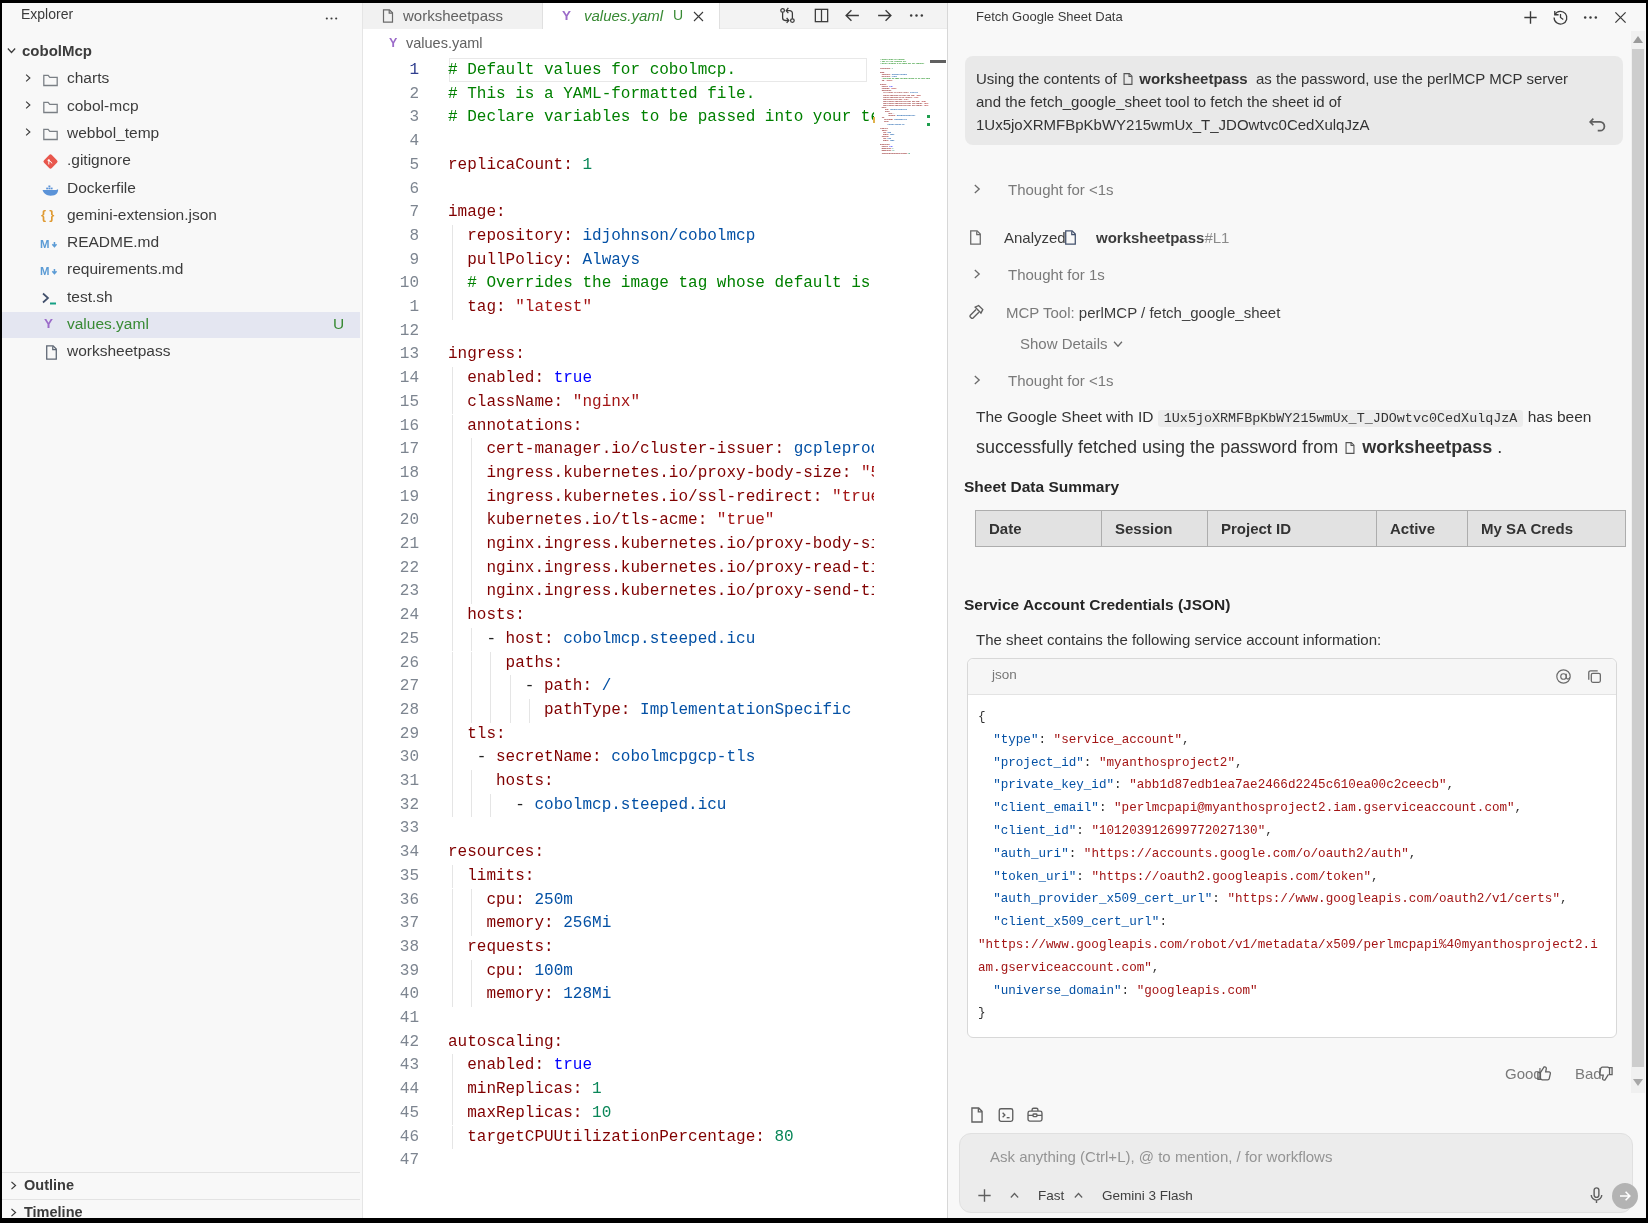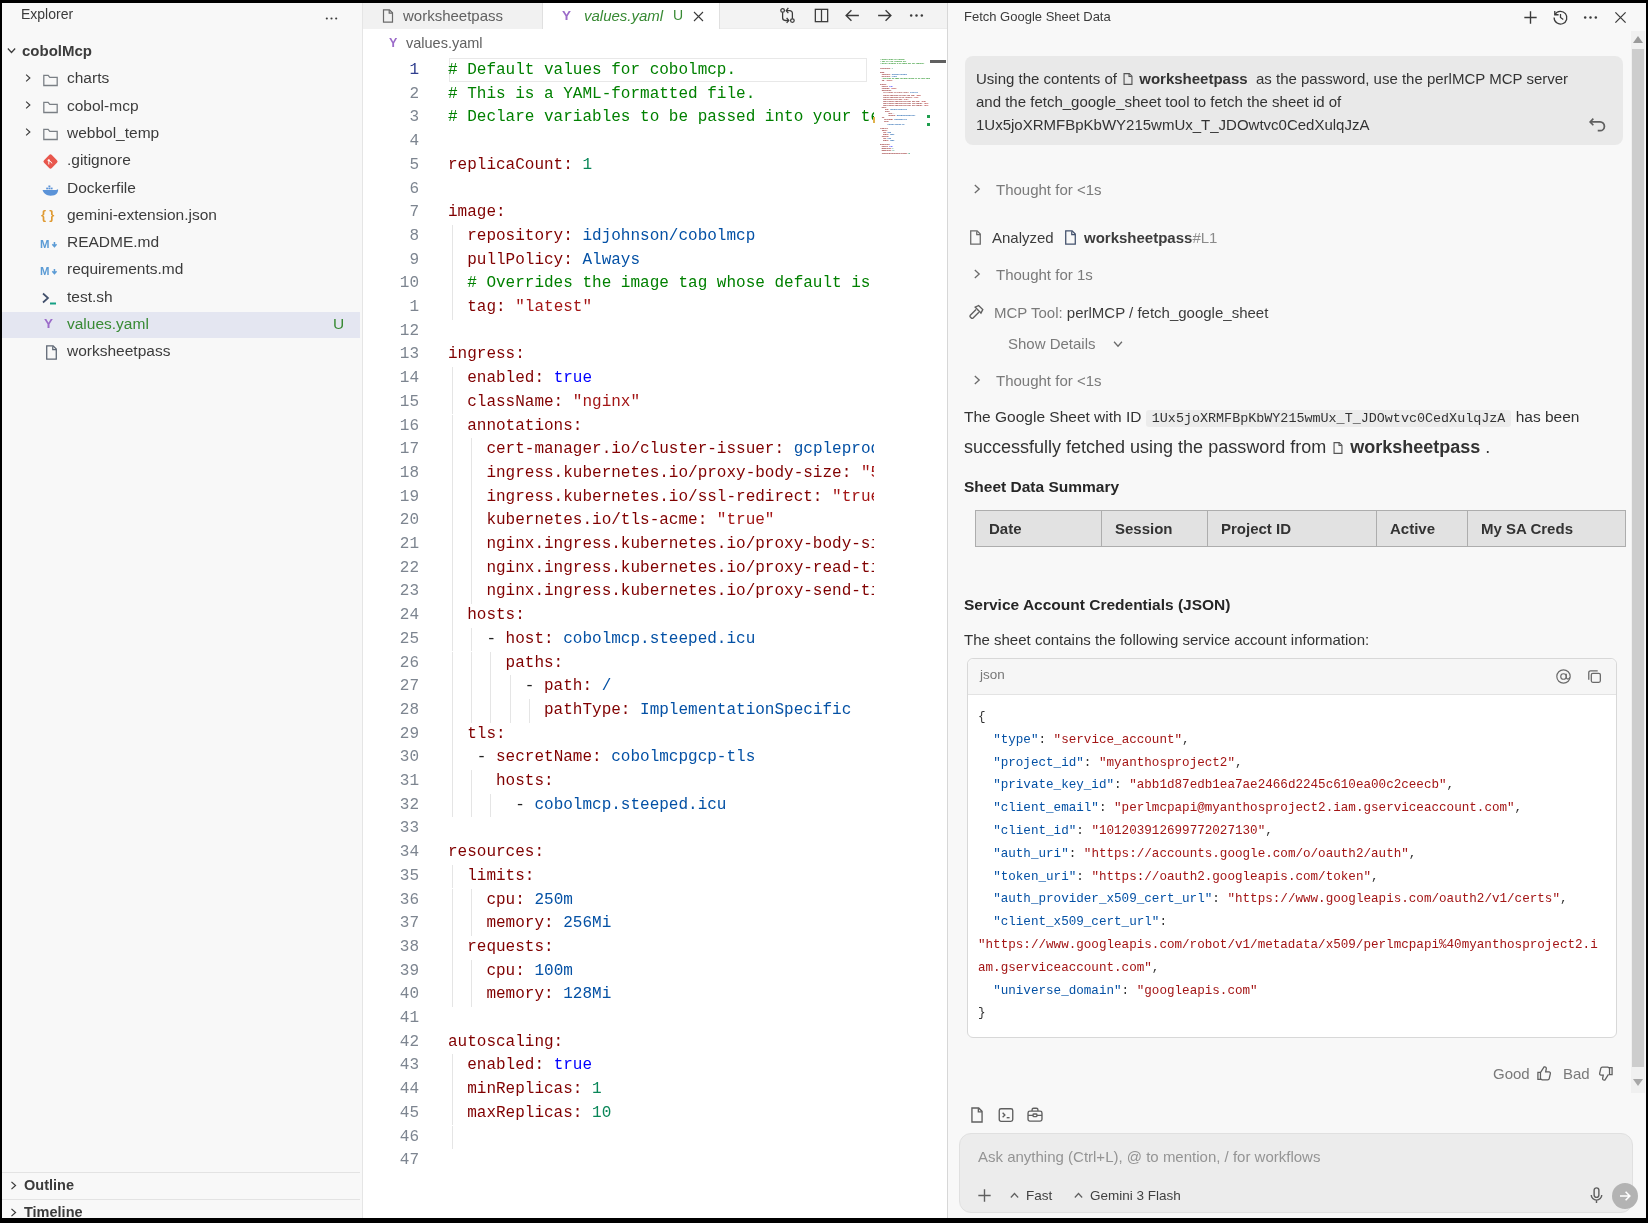--- a/index.html
+++ b/index.html
@@ -37,21 +37,21 @@
 .ig { position:absolute; width:1px; height:23.7px; background:#e5e5e5; }
 #curline { position:absolute; border:1.5px solid #e8e8e8; }
 
 #minimap { position:absolute; overflow:hidden; }
 #mmscale { transform:scale(0.0874); transform-origin:0 0; }
 .ml { position:absolute; left:0; font-family:"Liberation Mono",monospace; font-size:16px; font-weight:700; line-height:23.7px; white-space:pre; }
 .ml i.c { color:#008000; } .ml i.k { color:#800000; } .ml i.v { color:#0451a5; }
 .ml i.s { color:#a31515; } .ml i.n { color:#098658; } .ml i.b { color:#0000ff; } .ml i.d { color:#222; }
 
 #panel { position:absolute; left:945px; top:0; width:699px; height:100%; background:#f8f8f8; border-left:1px solid #d7d7d7; font-size:15px; color:#3b3b3b; }
-.ptxt { position:absolute; white-space:pre; }
+.ptxt { position:absolute; white-space:pre;margin-left:12px; }
 #bubble { position:absolute; left:17px; top:53px; width:658px; height:89px; background:#e9e9e9; border-radius:8px; padding:11px 16px 5px 11px; font-size:15px; line-height:23px; color:#333; }
 .gray { color:#7a7a7a; }
 .dim { color:#8b8b8b; }
 h3.ph { position:absolute; font-size:15.5px; font-weight:700; color:#262626; white-space:pre; }
 .codechip { font-family:"Liberation Mono",monospace; font-size:13.4px; background:#ececec; border-radius:3px; padding:1px 6px; }
 
 #tbl { position:absolute; left:19px; top:507px; width:651px; border-collapse:collapse; font-size:15px; color:#333;margin-left:8px; }
 #tbl th { background:#e2e2e2; font-weight:700; text-align:left; border:1px solid #adadad; height:36px; padding:0 0 0 13px; font-size:15px; color:#333; }
 #tbl td { background:#fff; border:1px solid #adadad; height:31px; padding:0 0 0 13px; }
 
@@ -404,20 +404,21 @@
 <div class="ig" style="left:89.0px;top:1051.4px"></div>
 <div class="cl" style="top:1051.4px"><i class="d">  </i><i class="k">enabled:</i><i class="d"> </i><i class="b">true</i></div>
 <div class="lnum" style="top:1075.1px">44</div>
 <div class="ig" style="left:89.0px;top:1075.1px"></div>
 <div class="cl" style="top:1075.1px"><i class="d">  </i><i class="k">minReplicas:</i><i class="d"> </i><i class="n">1</i></div>
 <div class="lnum" style="top:1098.8px">45</div>
 <div class="ig" style="left:89.0px;top:1098.8px"></div>
 <div class="cl" style="top:1098.8px"><i class="d">  </i><i class="k">maxReplicas:</i><i class="d"> </i><i class="n">10</i></div>
 <div class="lnum" style="top:1122.5px">46</div>
 <div class="ig" style="left:89.0px;top:1122.5px"></div>
+<div class="cl" style="top:1122.5px"><i class="d">  </i><i class="k">targetCPUUtilizationPercentage:</i><i class="d"> </i><i class="n">80</i></div>
 <div class="lnum" style="top:1146.2px">47</div>
 <div id="minimap" style="left:517px;top:56.0px;width:50px;height:120px">
         <div id="mmscale">
           <div class="ml" style="top:0.0px"><i class="c"># Default values for cobolmcp.</i></div>
 <div class="ml" style="top:23.7px"><i class="c"># This is a YAML-formatted file.</i></div>
 <div class="ml" style="top:47.4px"><i class="c"># Declare variables to be passed into your templates.</i></div>
 <div class="ml" style="top:94.8px"><i class="k">replicaCount:</i><i class="d"> </i><i class="n">1</i></div>
 <div class="ml" style="top:142.2px"><i class="k">image:</i></div>
 <div class="ml" style="top:165.9px"><i class="d">  </i><i class="k">repository:</i><i class="d"> </i><i class="v">idjohnson/cobolmcp</i></div>
 <div class="ml" style="top:189.6px"><i class="d">  </i><i class="k">pullPolicy:</i><i class="d"> </i><i class="v">Always</i></div>

